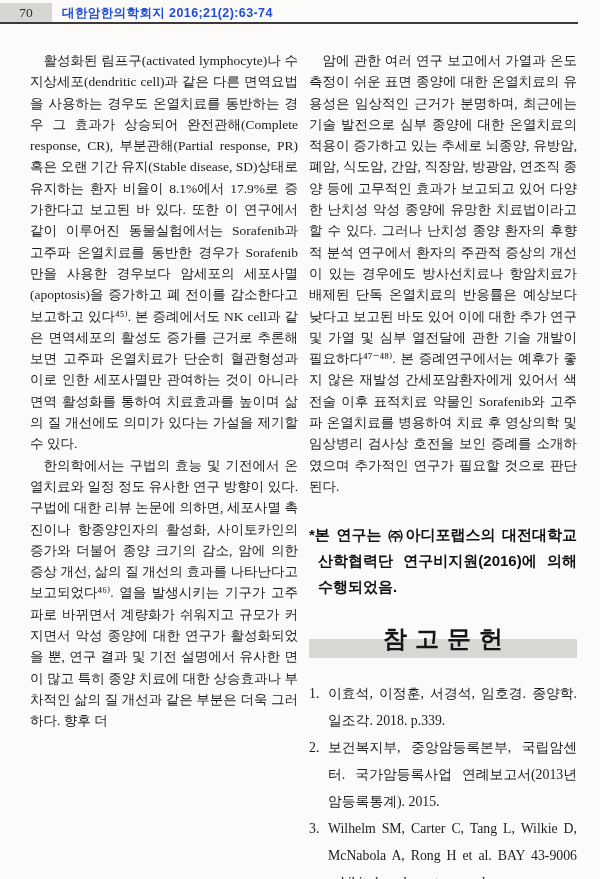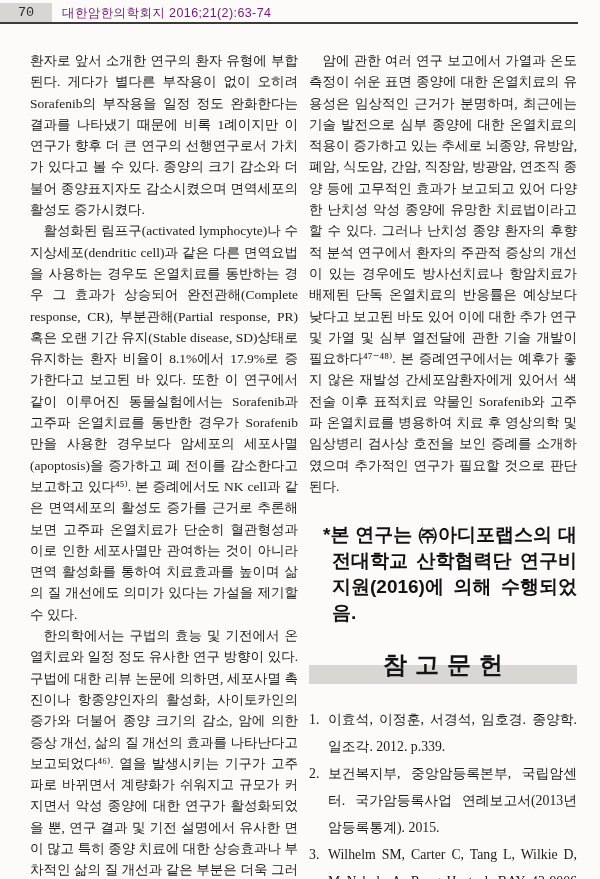--- a/index.html
+++ b/index.html
@@ -8,27 +8,27 @@
     background:#fcfbf9; overflow:hidden;
     font-family:"Liberation Serif","DejaVu Serif",serif;
     color:#1c1c1c;
     -webkit-font-smoothing:antialiased;
   }
   
   .header { position:absolute; top:3px; left:0; width:578px; height:19px; }
   .pagenum {
     position:absolute; left:0; top:0; width:52px; height:19px;
     background:#d7d6d3; text-align:center;
-    font-size:13.5px; line-height:19px; color:#2e2e2e;font-family:Liberation Mono, monospace;
+    font-size:13.5px; line-height:19px; color:#2e2e2e;
   }
   .journal-title {
     position:absolute; left:62px; top:1px;
     font-family:"Liberation Sans","DejaVu Sans",sans-serif;
-    font-weight:400; font-size:12.5px; line-height:18px;
-    letter-spacing:0.4px; color:#701a75; white-space:nowrap;
+    font-weight:700; font-size:12.5px; line-height:18px;
+    letter-spacing:0.4px; color:#1d4ed8; white-space:nowrap;
   }
   .authors {
     position:absolute; right:0; top:5px;
     font-family:"Liberation Sans","DejaVu Sans",sans-serif;
     font-weight:700; font-size:9.5px; color:#3a3a3a; white-space:nowrap;
   }
   .header-rule {
     position:absolute; top:22px; left:0; width:578px; height:2px; background:#3b3b3b;
   }
   
@@ -36,23 +36,23 @@
     position:absolute; top:50px;
     font-size:13.5px; line-height:21.3px;
     text-align:justify;
   }
   .col-left  { left:30px;  width:268px; }
   .col-right { left:309px; width:268px; }
   p.body-p { margin:0; }
   p.para-indent { text-indent:13.5px; }
   
   .funding-note {
-    margin:25px 0 0 14px; padding-left:9px; text-indent:-9px;
+    margin:25px 0 0 0; padding-left:9px; text-indent:-9px;
     font-family:"Liberation Sans","DejaVu Sans",sans-serif;
-    font-weight:700; font-size:19px; line-height:26px;
+    font-weight:700; font-size:15px; line-height:26px;
     text-align:justify; color:#121212;
   }
   
   .ref-header { position:relative; margin-top:29px; height:36px; }
   .ref-header .band {
     position:absolute; left:0; top:10px; width:100%; height:19px; background:#d8d7d4;
   }
   .ref-header .ref-title {
     position:relative; display:block; text-align:center;
     font-size:24px; font-weight:700; letter-spacing:8px; text-indent:8px;
@@ -67,39 +67,38 @@
 
 <div class="page">
 
   <div class="header">
     <div class="pagenum">70</div>
     <div class="journal-title">대한암한의학회지  2016;21(2):63-74</div>
   </div>
   <div class="header-rule"></div>
 
   <section class="col col-left">
-    <p class="body-p">환자로 앞서 소개한 연구의 환자 유형에 부합된다. 게다가 별다른 부작용이 없이 오히려 Sorafenib의 부작용을 일정 정도 완화한다는 결과를 나타냈기 때문에 비록 1례이지만 이 연구가 향후 더 큰 연구의 선행연구로서 가치가 있다고 볼 수 있다. 종양의 크기 감소와 더불어 종양표지자도 감소시켰으며 면역세포의 활성도 증가시켰다.</p>
     <p class="body-p para-indent">활성화된 림프구(activated lymphocyte)나 수지상세포(dendritic cell)과 같은 다른 면역요법을 사용하는 경우도 온열치료를 동반하는 경우 그 효과가 상승되어 완전관해(Complete response, CR), 부분관해(Partial response, PR) 혹은 오랜 기간 유지(Stable disease, SD)상태로 유지하는 환자 비율이 8.1%에서 17.9%로 증가한다고 보고된 바 있다. 또한 이 연구에서 같이 이루어진 동물실험에서는 Sorafenib과 고주파 온열치료를 동반한 경우가 Sorafenib만을 사용한 경우보다 암세포의 세포사멸(apoptosis)을 증가하고 폐 전이를 감소한다고 보고하고 있다⁴⁵⁾. 본 증례에서도 NK cell과 같은 면역세포의 활성도 증가를 근거로 추론해보면 고주파 온열치료가 단순히 혈관형성과 이로 인한 세포사멸만 관여하는 것이 아니라 면역 활성화를 통하여 치료효과를 높이며 삶의 질 개선에도 의미가 있다는 가설을 제기할 수 있다.</p>
     <p class="body-p para-indent">한의학에서는 구법의 효능 및 기전에서 온열치료와 일정 정도 유사한 연구 방향이 있다. 구법에 대한 리뷰 논문에 의하면, 세포사멸 촉진이나 항종양인자의 활성화, 사이토카인의 증가와 더불어 종양 크기의 감소, 암에 의한 증상 개선, 삶의 질 개선의 효과를 나타난다고 보고되었다⁴⁶⁾. 열을 발생시키는 기구가 고주파로 바뀌면서 계량화가 쉬워지고 규모가 커지면서 악성 종양에 대한 연구가 활성화되었을 뿐, 연구 결과 및 기전 설명에서 유사한 면이 많고 특히 종양 치료에 대한 상승효과나 부차적인 삶의 질 개선과 같은 부분은 더욱 그러하다. 향후 더</p>
   </section>
 
   <section class="col col-right">
     <p class="body-p para-indent">암에 관한 여러 연구 보고에서 가열과 온도 측정이 쉬운 표면 종양에 대한 온열치료의 유용성은 임상적인 근거가 분명하며, 최근에는 기술 발전으로 심부 종양에 대한 온열치료의 적용이 증가하고 있는 추세로 뇌종양, 유방암, 폐암, 식도암, 간암, 직장암, 방광암, 연조직 종양 등에 고무적인 효과가 보고되고 있어 다양한 난치성 악성 종양에 유망한 치료법이라고 할 수 있다. 그러나 난치성 종양 환자의 후향적 분석 연구에서 환자의 주관적 증상의 개선이 있는 경우에도 방사선치료나 항암치료가 배제된 단독 온열치료의 반응률은 예상보다 낮다고 보고된 바도 있어 이에 대한 추가 연구 및 가열 및 심부 열전달에 관한 기술 개발이 필요하다⁴⁷⁻⁴⁸⁾. 본 증례연구에서는 예후가 좋지 않은 재발성 간세포암환자에게 있어서 색전술 이후 표적치료 약물인 Sorafenib와 고주파 온열치료를 병용하여 치료 후 영상의학 및 임상병리 검사상 호전을 보인 증례를 소개하였으며 추가적인 연구가 필요할 것으로 판단된다.</p>
 
     <p class="funding-note">*본 연구는 ㈜아디포랩스의 대전대학교 산학협력단 연구비지원(2016)에 의해 수행되었음.</p>
 
     <div class="ref-header">
       <div class="band"></div>
       <span class="ref-title">참고문헌</span>
     </div>
 
     <ol class="refs">
       <li>
         <span class="num">1.</span>
-        <span class="txt">이효석, 이정훈, 서경석, 임호경. 종양학. 일조각. 2012. p.339.</span>
+        <span class="txt">이효석, 이정훈, 서경석, 임호경. 종양학. 일조각. 2018. p.339.</span>
       </li>
       <li>
         <span class="num">2.</span>
         <span class="txt">보건복지부, 중앙암등록본부, 국립암센터. 국가암등록사업 연례보고서(2013년 암등록통계). 2015.</span>
       </li>
       <li>
         <span class="num">3.</span>
         <span class="txt">Wilhelm SM, Carter C, Tang L, Wilkie D, McNabola A, Rong H et al. BAY 43-9006 exhibits broad spectrum oral</span>
       </li>
     </ol>

